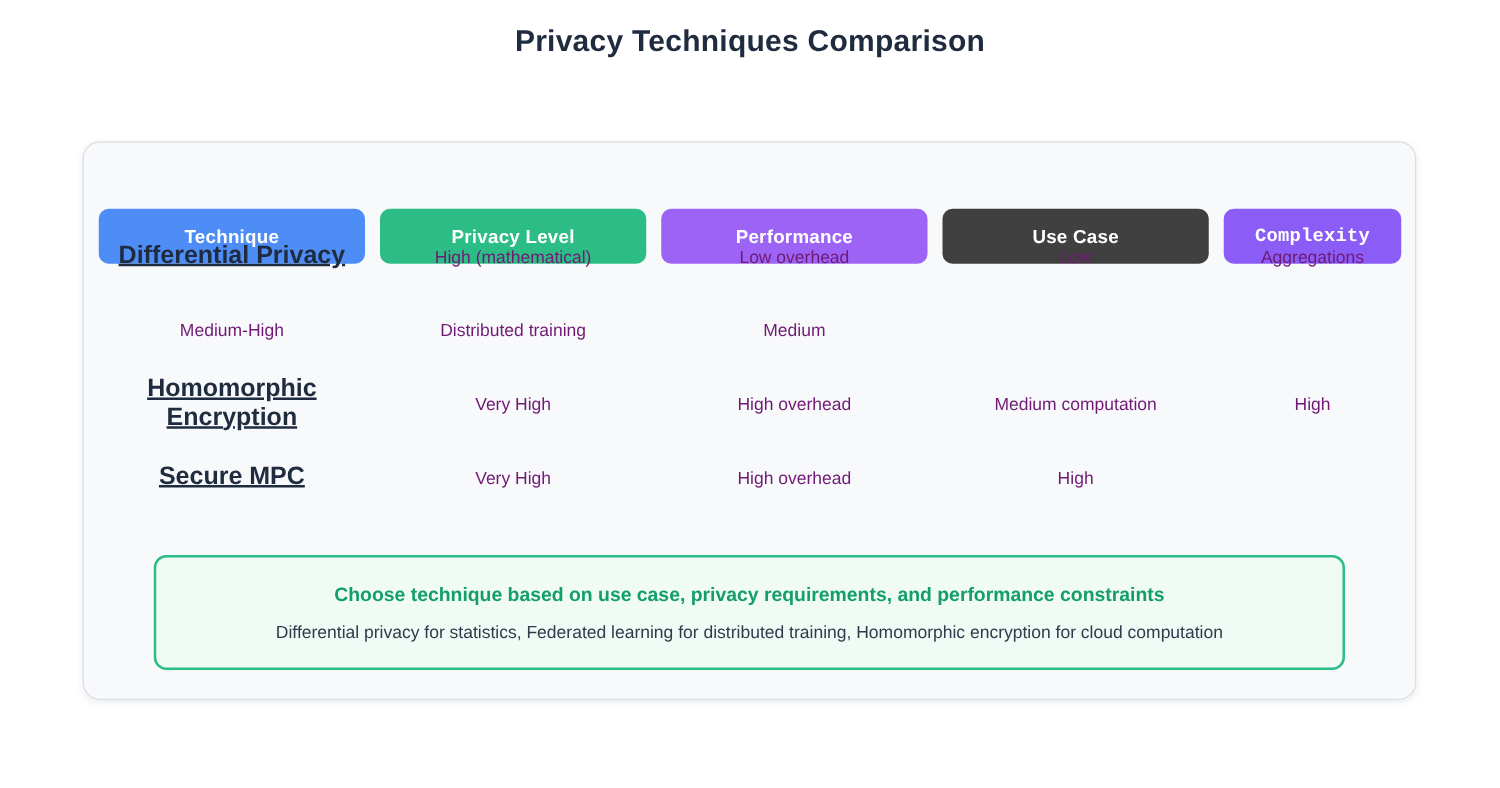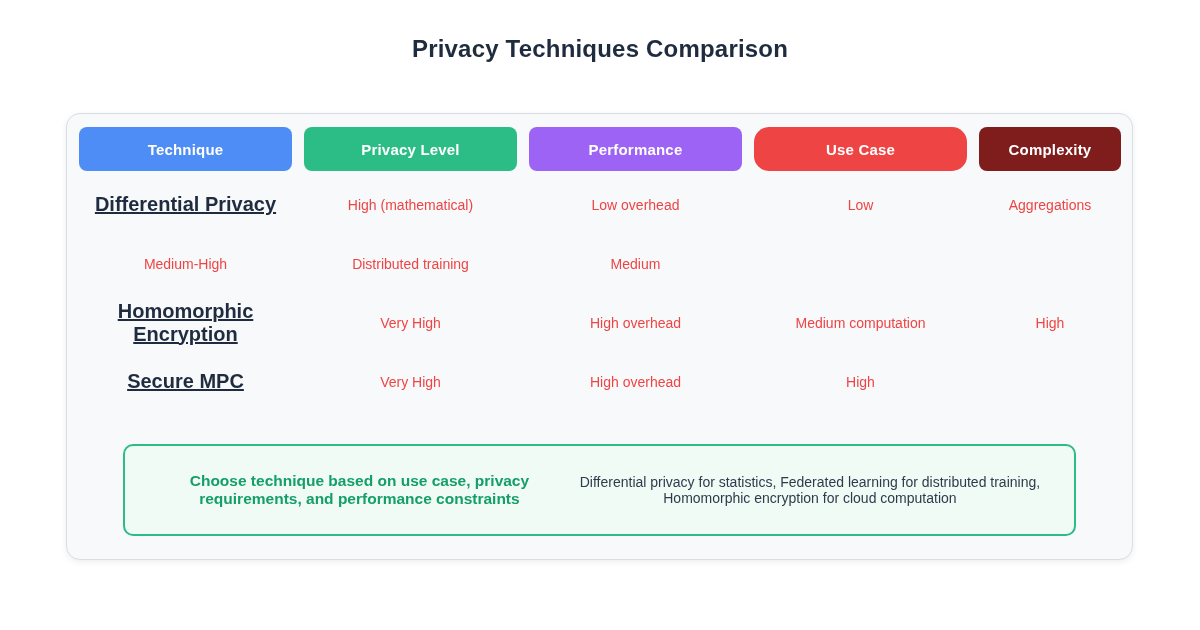--- a/index.html
+++ b/index.html
@@ -5,21 +5,21 @@
   * { box-sizing: border-box; margin: 0; padding: 0; }
   html, body {
     width: 1200px; height: 630px;
     background: #ffffff;
     font-family: "Liberation Sans", sans-serif;
     position: relative;
     overflow: hidden;
   }
   .page-title {
     text-align: center;
-    padding-top: 35px;
+    padding-top: 20px;
     font-size: 24px;
     font-weight: bold;
     color: #1f2b3e;
     letter-spacing: 0.2px;
   }
   .card {
     position: absolute;
     left: 66px; top: 113px;
     width: 1067px; height: 447px;
     background: #f8f9fb;
@@ -37,47 +37,48 @@
   .header-pill {
     height: 44px;
     border-radius: 8px;
     color: #ffffff;
     font-size: 15px;
     font-weight: bold;
     display: flex;
     align-items: center;
     justify-content: center;
     letter-spacing: 0.2px;
+    margin-top: 40px;
   }
   .rows-wrap { margin-top: 4px; }
   .data-row { height: 59px; }
   .cell {
     display: flex;
     align-items: center;
     justify-content: center;
     text-align: center;
     font-size: 14px;
-    color: #ef4444;
+    color: #701a75;
     padding: 0 6px;
   }
   .cell.technique {
     font-weight: bold;
     font-size: 20px;
     color: #1f2b3e;
     text-decoration: underline;
   }
   .note-box {
     margin: 33px auto 0 auto;
     width: 953px;
     height: 92px;
     background: #effbf4;
     border: 2px solid #2cbc85;
     border-radius: 10px;
     display: flex;
-    flex-direction: row;
+    flex-direction: column;
     align-items: center;
     justify-content: center;
     row-gap: 11px;
     padding: 0 24px;
   }
   .note-title {
     font-size: 15.5px;
     font-weight: bold;
     color: #149e68;
     text-align: center;
@@ -92,22 +93,22 @@
 <body>
 
 <h1 class="page-title">Privacy Techniques Comparison</h1>
 
 <div class="card">
 
   <div class="grid-5 header-row">
     <div class="header-pill" style="background-color: rgb(78, 141, 245);">Technique</div>
     <div class="header-pill" style="background-color: rgb(44, 188, 133);">Privacy Level</div>
     <div class="header-pill" style="background-color: rgb(156, 99, 245);">Performance</div>
-    <div class="header-pill" style="background-color: #ef4444; border-radius: 15px;">Use Case</div>
-    <div class="header-pill" style="background-color: #7f1d1d;">Complexity</div>
+    <div class="header-pill" style="background-color: #404040;">Use Case</div>
+    <div class="header-pill" style="background-color: #8b5cf6; font-family: Liberation Mono, monospace;">Complexity</div>
   </div>
 
   <div class="rows-wrap">
 
     <div class="grid-5 data-row">
       <div class="cell technique">Differential Privacy</div>
       <div class="cell">High (mathematical)</div>
       <div class="cell">Low overhead</div>
       <div class="cell">Low</div>
       <div class="cell">Aggregations</div>

